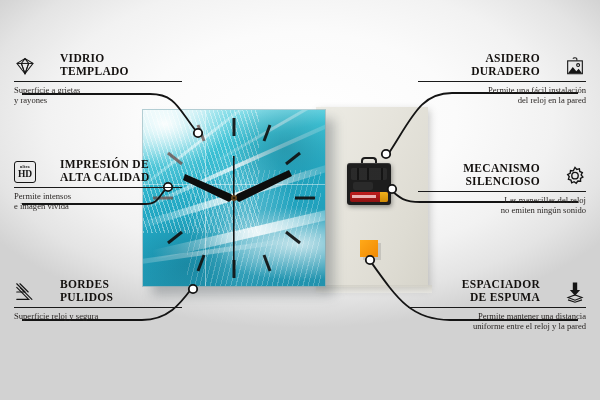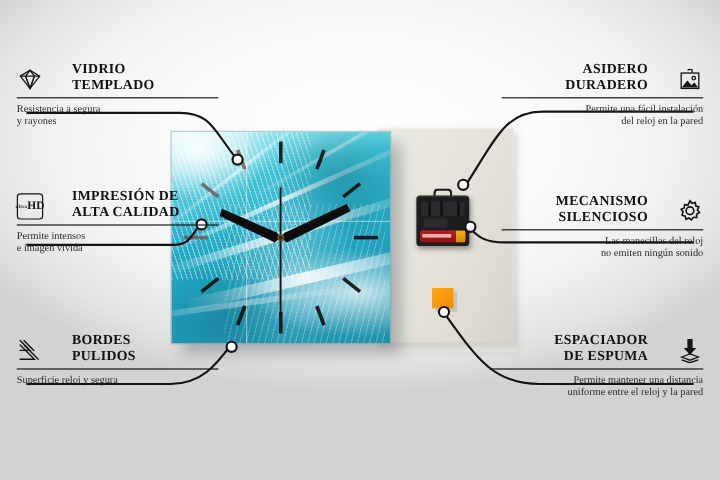--- a/index.html
+++ b/index.html
@@ -152,21 +152,21 @@
   .feat .sub{
     font-size:8.6px; line-height:10px; color:#2a2624; white-space:pre-line;
   }
   .feat.left .row{ justify-content:flex-start; }
   .feat.left .ttl, .feat.left .sub{ text-align:left; }
   .feat.right .row{ justify-content:flex-end; }
   .feat.right .ttl, .feat.right .sub{ text-align:right; }
   .ico{ width:22px; height:22px; flex:0 0 22px; display:block; }
   .ico.hd{
     border:1.4px solid #151515; border-radius:3px;
-    display:flex; flex-direction:row; align-items:center; justify-content:center;
+    display:flex; flex-direction:column; align-items:center; justify-content:center;
     line-height:1;
   }
   .ico.hd .u{ font-size:4.2px; font-weight:bold; letter-spacing:.2px; color:#151515; }
   .ico.hd .h{ font-size:9.5px; font-weight:bold; color:#151515; margin-top:.5px; }
 
   
   #f-glass   { left:14px;  top:52px;  }
   #f-print   { left:14px;  top:158px; }
   #f-edges   { left:14px;  top:278px; }
   #f-hanger  { left:418px; top:52px;  width:168px;}
@@ -274,21 +274,21 @@
           <path d="M3.2,9.2 L12,3.9 L20.8,9.2 L12,20.4 Z"></path>
           <path d="M3.2,9.2 L20.8,9.2"></path>
           <path d="M8,9.2 L12,3.9 L16,9.2 L12,20.4 Z"></path>
           <path d="M8,9.2 L12,20.4 M16,9.2 L12,20.4"></path>
         </g>
       </svg>
       <div class="ttl">VIDRIO
 TEMPLADO</div>
     </div>
     <div class="rule"></div>
-    <div class="sub">Resistencia a segura
+    <div class="sub">Superficie a grietas
 y rayones</div>
   </div>
 
   <div class="feat left" id="f-print">
     <div class="row">
       <div class="ico hd">
         <span class="u">ultra</span>
         <span class="h">HD</span>
       </div>
       <div class="ttl">IMPRESIÓN DE

